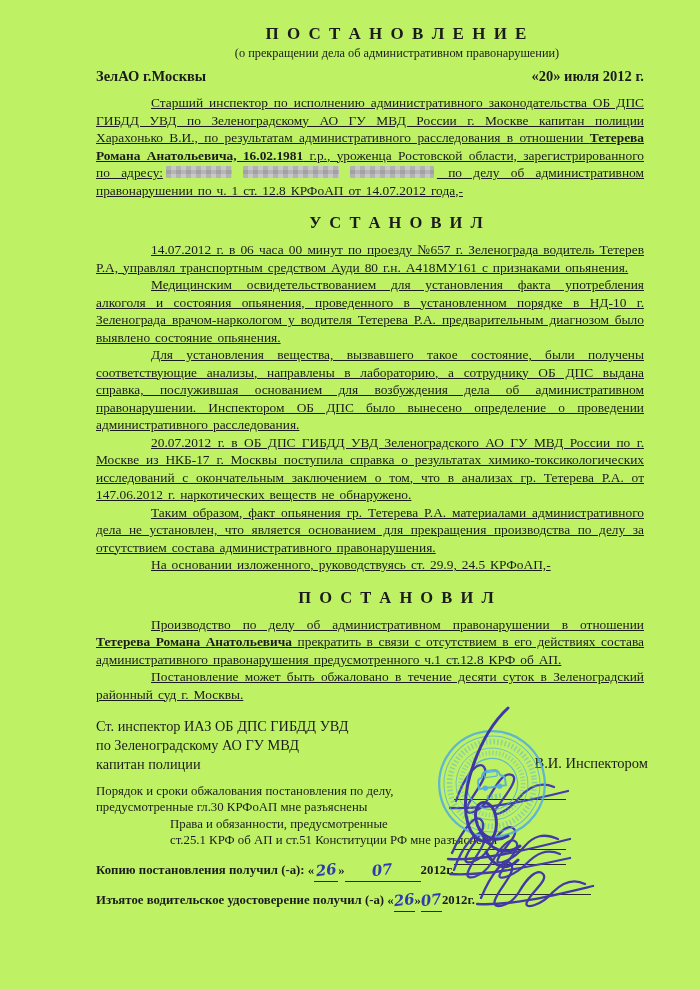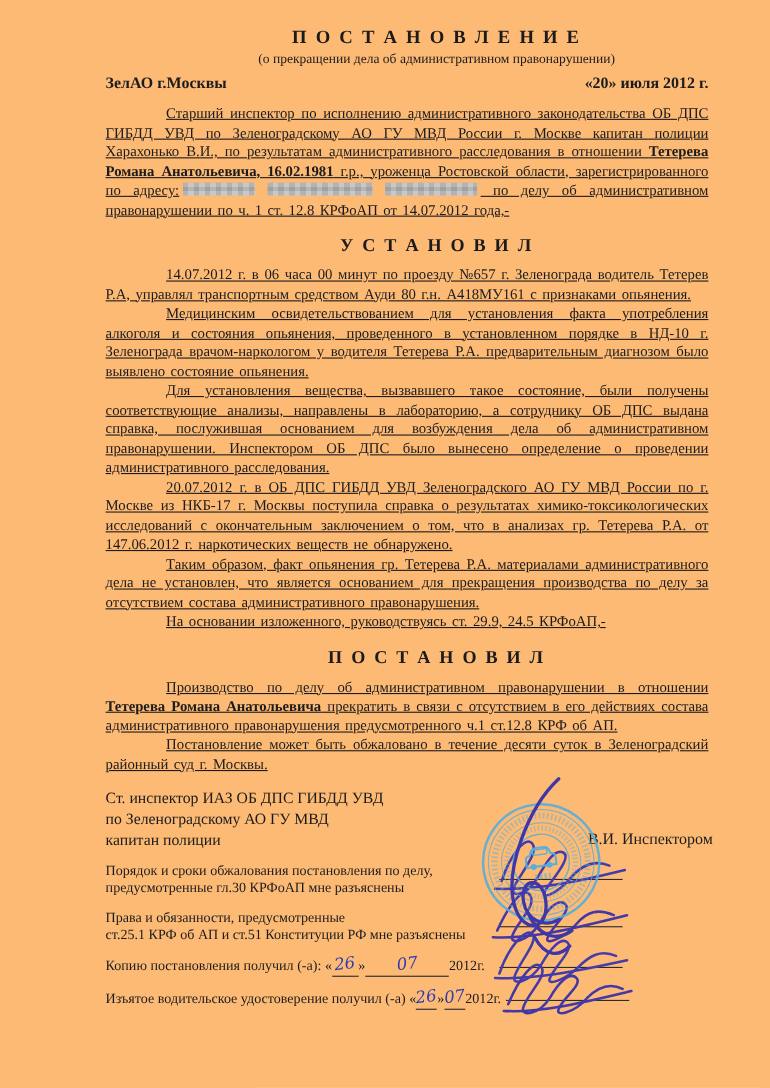--- a/index.html
+++ b/index.html
@@ -1,19 +1,19 @@
 <!DOCTYPE html>
 <html lang="ru"><head>
 <meta charset="utf-8">
 <style>
   html,body{margin:0;padding:0;background:#ffffff;}
   .page{
     position:relative;
     width:700px;height:989px;
-    background:#fdba74;
+    background:#bef264;
     box-sizing:border-box;
     padding:24px 56px 0 96px;
     font-family:"Liberation Serif","DejaVu Serif",serif;
     color:#1b1b1d;
     overflow:hidden;
   }
   
   .doc-title{
     text-align:center;
     font-size:17px;font-weight:bold;
@@ -56,23 +56,23 @@
   }
   .redacted.r1{width:66px;}
   .redacted.r2{width:96px;margin-left:8px;}
   .redacted.r3{width:84px;margin-left:8px;}
   
   .officer-section{position:relative;margin-top:14px;font-size:14.3px;line-height:19px;}
   .officer-line{white-space:nowrap;}
   .officer-name{position:absolute;right:-4px;top:37px;font-size:14.5px;white-space:nowrap;}
   
   .ack-row{display:flex;align-items:center;margin-top:10px;font-size:12.8px;line-height:15.5px;}
-  .ack-row.second{margin-top:12px;}
+  .ack-row.second{margin-top:2px;flex-direction:column;}
   .ack-text{width:400px;}
-  .receipt-row{display:flex;align-items:center;margin-top:11px;font-size:12.8px;white-space:nowrap;}
+  .receipt-row{display:flex;align-items:flex-start;margin-top:11px;font-size:12.8px;white-space:nowrap;font-weight:bold;}
   .blank{display:inline-block;border-bottom:1px solid #2a2a2a;text-align:center;position:relative;}
   .blank.day{width:24px;}
   .blank.month{width:76px;}
   .blank.month-sm{width:52px;}
   .hand{
     display:inline-block;
     font-family:"DejaVu Serif",serif;font-style:italic;
     font-size:15px;color:#2e3cb0;
     transform:rotate(-7deg) translateY(-2px);
   }

